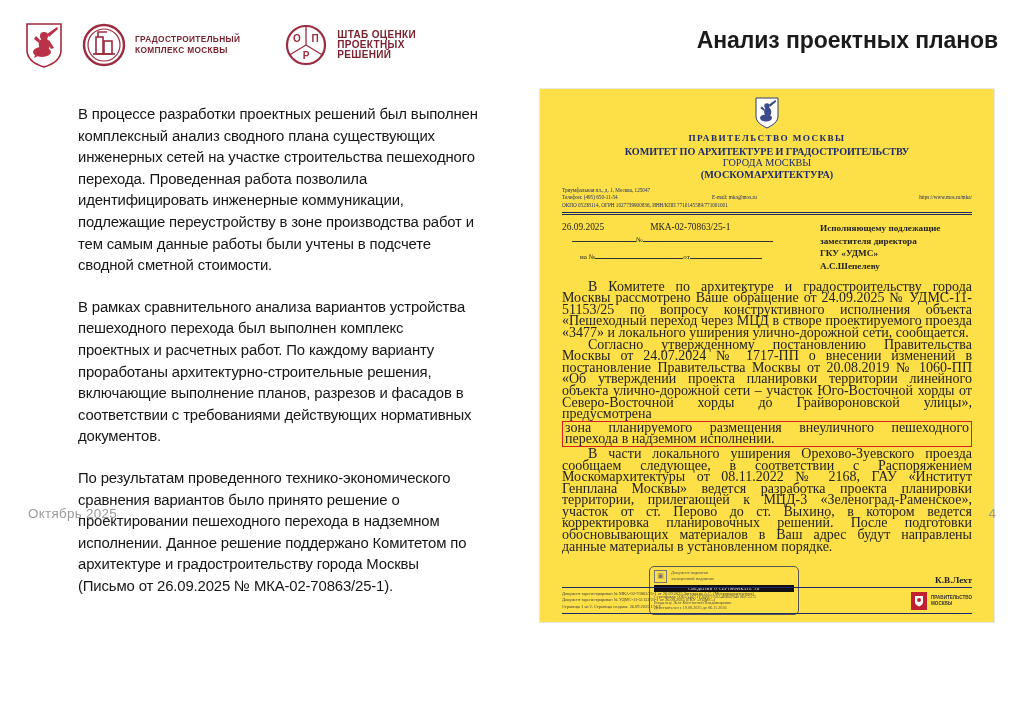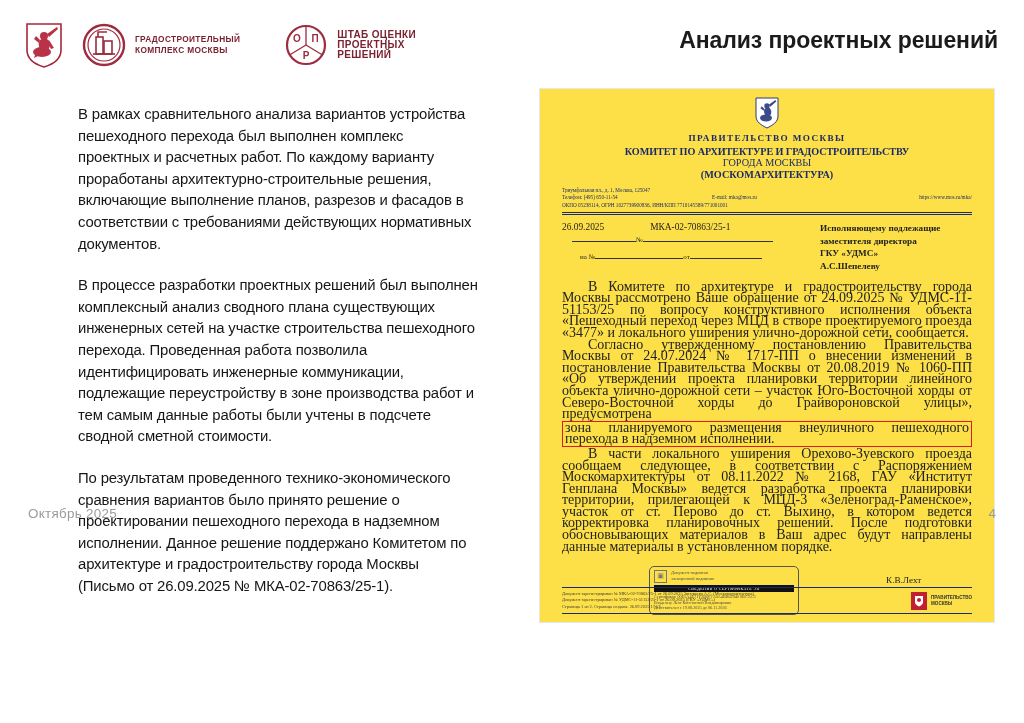--- a/index.html
+++ b/index.html
@@ -159,21 +159,21 @@
   .hl-box p { text-indent: 0; }
 
   .doc-sign {
     display: flex;
     align-items: flex-start;
     margin-top: 14px;
     font-size: 9.2px;
   }
   .sign-left { font-weight: bold; line-height: 12.4px; width: 150px; }
   .sign-stamp { flex: 1; display: flex; justify-content: center; }
-  .sign-right { width: 86px; text-align: left; font-weight: normal; padding-top: 9px; }
+  .sign-right { width: 86px; text-align: right; font-weight: bold; padding-top: 9px; }
 
   .stamp {
     width: 150px;
     border: 0.9px solid #555;
     border-radius: 5px;
     padding: 3px 4px;
     font-size: 4.4px;
     line-height: 5.8px;
     color: #4a4a4a;
   }
@@ -299,25 +299,25 @@
           <text x="31" y="19" font-family="Liberation Sans, sans-serif" font-size="10" font-weight="bold" fill="#9c2c3e" text-anchor="middle">П</text>
           <text x="22" y="36" font-family="Liberation Sans, sans-serif" font-size="10" font-weight="bold" fill="#9c2c3e" text-anchor="middle">Р</text>
         </svg>
       </div>
       <div class="logo-words logo-words-opr">
         ШТАБ ОЦЕНКИ<br>ПРОЕКТНЫХ<br>РЕШЕНИЙ
       </div>
     </div>
   </div>
 
-  <div class="slide-title">Анализ проектных решений</div>
+  <div class="slide-title">Анализ проектных планов</div>
 
   <div class="text-col">
+    <div class="para">В процессе разработки проектных решений был выполнен комплексный анализ сводного плана существующих инженерных сетей на участке строительства пешеходного перехода. Проведенная работа позволила идентифицировать инженерные коммуникации, подлежащие переустройству в зоне производства работ и тем самым данные работы были учтены в подсчете сводной сметной стоимости.</div>
     <div class="para">В рамках сравнительного анализа вариантов устройства пешеходного перехода был выполнен комплекс проектных и расчетных работ. По каждому варианту проработаны архитектурно-строительные решения, включающие выполнение планов, разрезов и фасадов в соответствии с требованиями действующих нормативных документов.</div>
-    <div class="para">В процессе разработки проектных решений был выполнен комплексный анализ сводного плана существующих инженерных сетей на участке строительства пешеходного перехода. Проведенная работа позволила идентифицировать инженерные коммуникации, подлежащие переустройству в зоне производства работ и тем самым данные работы были учтены в подсчете сводной сметной стоимости.</div>
     <div class="para">По результатам проведенного технико-экономического сравнения вариантов было принято решение о проектировании пешеходного перехода в надземном исполнении. Данное решение поддержано Комитетом по архитектуре и градостроительству города Москвы (Письмо от 26.09.2025 № МКА-02-70863/25-1).</div>
   </div>
 
   <div class="doc">
 
     <div class="doc-crest">
       <svg width="26" height="32" viewBox="0 0 26 32">
         <path d="M2 1 H24 V19 C24 25 19 28 13 31 C7 28 2 25 2 19 Z" fill="#ffffff" stroke="#2a3a7a" stroke-width="1"></path>
         <g fill="#3a4a8a">
           <ellipse cx="12" cy="21" rx="6" ry="3.4"></ellipse>

